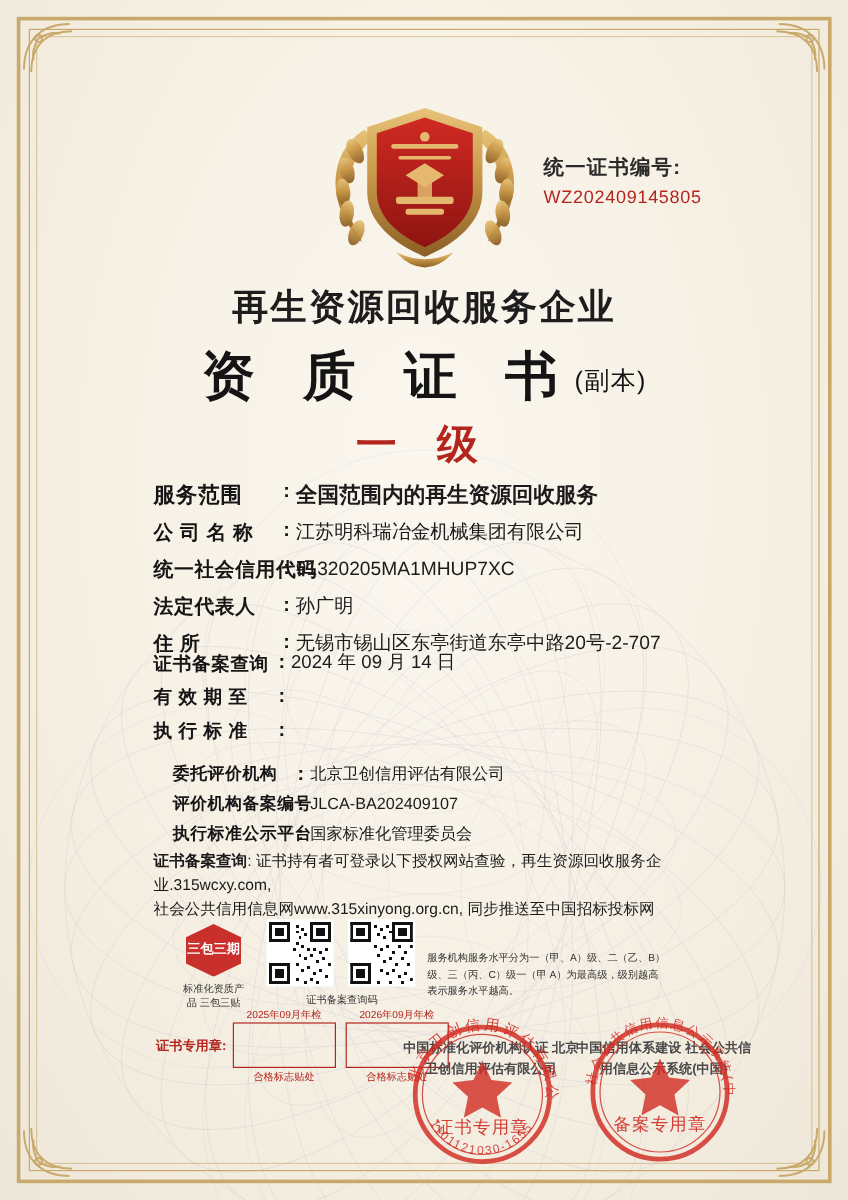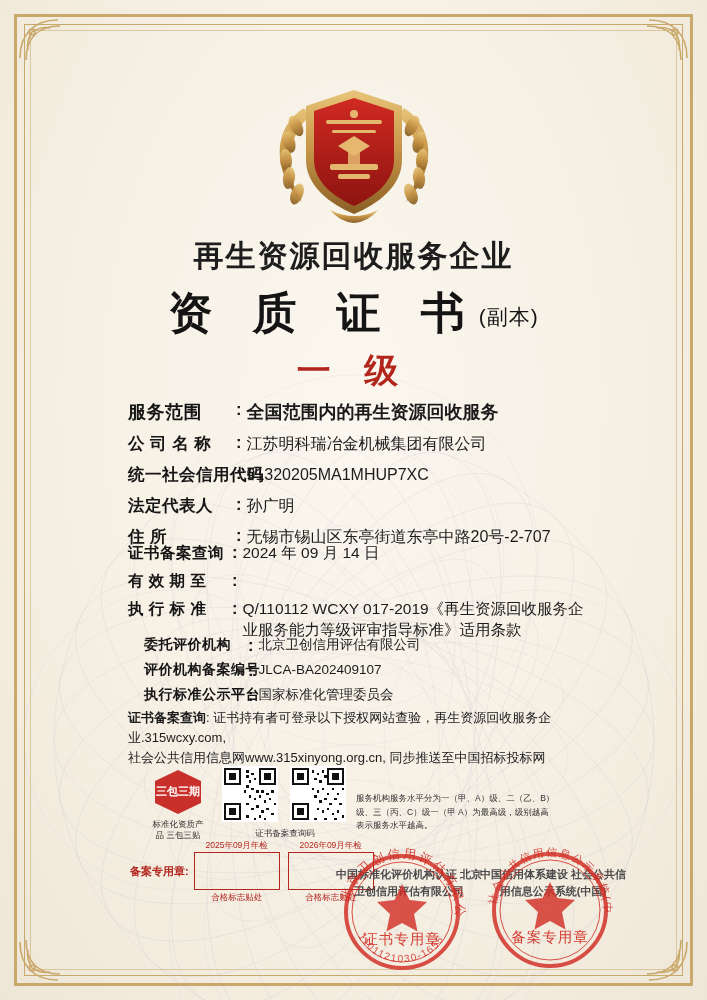--- a/index.html
+++ b/index.html
@@ -315,20 +315,24 @@
         <rect x="86" y="86" width="48" height="6" rx="2"></rect>
         <rect x="94" y="96" width="32" height="5" rx="2"></rect>
         <path d="M104 64 h12 v26 h-12 Z" opacity=".85"></path>
         <circle cx="110" cy="36" r="4"></circle>
       </g>
 
       <path d="M86 132 q24 12 48 0 q-10 12 -24 13 q-14 -1 -24 -13 Z" fill="url(#gold)"></path>
     </svg>
   </div>
 
+  <div class="cert-no">
+    <div class="label">统一证书编号:</div>
+    <div class="value">WZ202409145805</div>
+  </div>
 
   <div class="title-1">再生资源回收服务企业</div>
   <div class="title-2">
     <span class="big">资 质 证 书</span><span class="sub">(副本)</span>
   </div>
   <div class="title-3">一 级</div>
 
   <div class="fields">
     <div class="row big">
       <div class="k">服务范围</div>
@@ -363,21 +367,20 @@
       <div class="colon">:</div>
       <div class="v">2024 年 09 月 14 日</div>
     </div>
     <div class="row">
       <div class="k">有 效 期 至</div>
       <div class="colon">:</div>
     </div>
     <div class="row">
       <div class="k">执 行 标 准</div>
       <div class="colon">:</div>
-      <div class="v">Q/110112 WCXY 017-2019《再生资源回收服务企业服务能力等级评审指导标准》适用条款</div>
     </div>
   </div>
 
   <div class="fields3">
     <div class="row">
       <div class="k">委托评价机构</div>
       <div class="colon">:</div>
       <div class="v">北京卫创信用评估有限公司</div>
     </div>
     <div class="row">
@@ -501,21 +504,21 @@
         <rect x="13" y="20" width="1" height="1"></rect>
           <rect x="17" y="20" width="1" height="1"></rect>
       </g>
     </svg>
   </div>
   <div class="qr-cap">证书备案查询码</div>
 
   <div class="note">服务机构服务水平分为一（甲、A）级、二（乙、B）级、三（丙、C）级一（甲 A）为最高级，级别越高表示服务水平越高。</div>
 
   <div class="year-record">
-    <div class="yl">备案专用章:</div>
+    <div class="yl">证书专用章:</div>
     <div class="yr-box">
       <span>2025年09月年检</span>
       <span>合格标志贴处</span>
     </div>
     <div class="yr-box">
       <span>2026年09月年检</span>
       <span>合格标志贴处</span>
     </div>
   </div>
 

